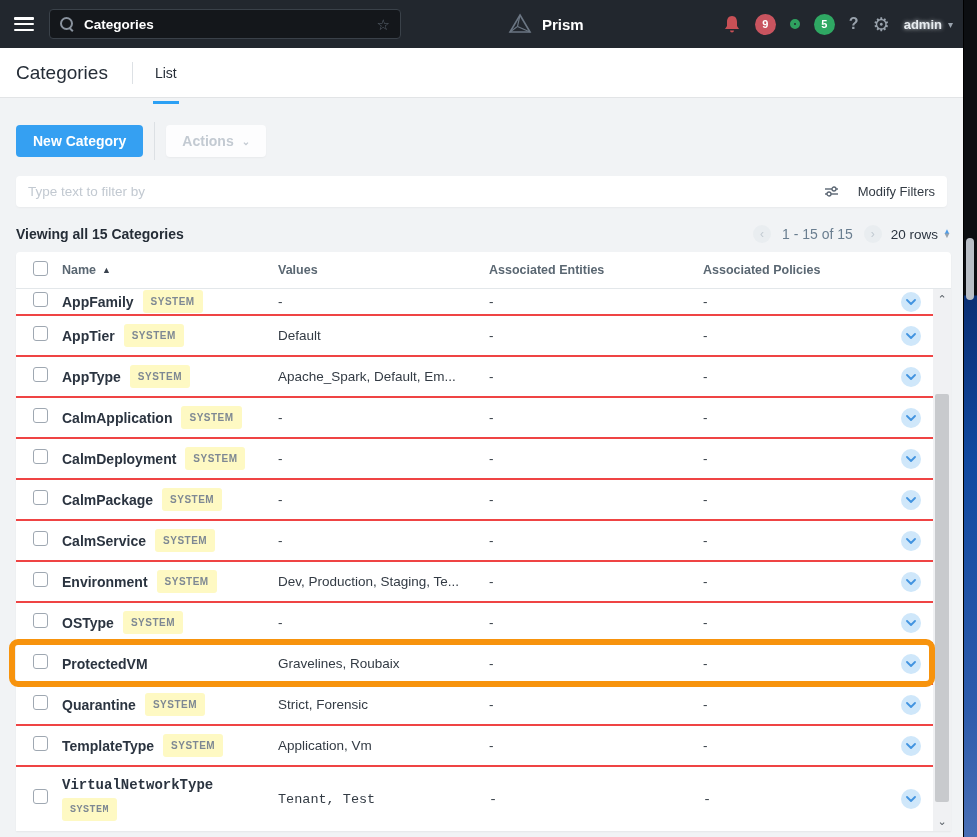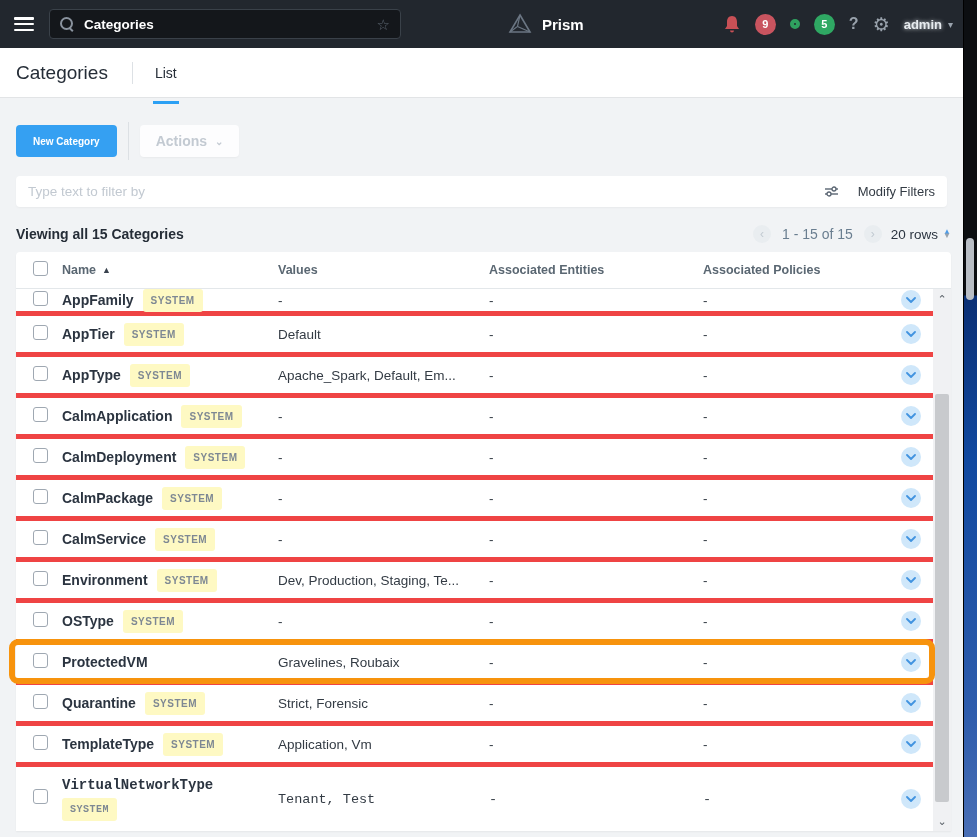--- a/index.html
+++ b/index.html
@@ -38,21 +38,21 @@
 
   
   .subheader { height:49px; background:#FFFFFF; display:flex; align-items:center; position:relative; box-shadow:0 1px 0 rgba(0,0,0,.06); }
   .page-title { font-size:19px; color:#252D37; margin-left:16px; }
   .title-divider { width:1px; height:22px; background:#DDE1E5; margin:0 22px 0 24px; }
   .tab { font-size:14px; color:#252D37; position:relative; height:62px; display:flex; align-items:center; cursor:pointer; }
   .tab .tab-underline { position:absolute; bottom:0; left:-2px; right:-2px; height:3px; background:#2CA0F4; }
 
   
   .toolbar { display:flex; align-items:center; margin:28px 0 0 16px; height:32px; }
-  .btn-primary { background:#35A0F2; color:#fff; font-size:10px; font-weight:bold; border:none; border-radius:4px; height:32px; padding:0 17px; cursor:pointer; }
+  .btn-primary { background:#35A0F2; color:#fff; font-size:14px; font-weight:bold; border:none; border-radius:4px; height:32px; padding:0 17px; cursor:pointer; }
   .toolbar-divider { width:1px; height:38px; background:#DCE0E4; margin:0 11px; }
   .btn-actions { background:#FDFDFE; color:#C3CAD2; font-size:14px; font-weight:bold; border:none; border-radius:4px; height:32px; padding:0 16px; display:flex; align-items:center; gap:8px; box-shadow:0 1px 2px rgba(0,0,0,.04); }
   .btn-actions .caret { font-size:10px; color:#C3CAD2; }
 
   
   .filter-bar { margin:19px 16px 0 16px; width:931px; height:31px; background:#FFFFFF; border-radius:4px; display:flex; align-items:center; padding:0 12px; box-shadow:0 1px 2px rgba(0,0,0,.04); }
   .filter-input { flex:1; border:none; outline:none; font-size:13.5px; font-family:"Liberation Sans",sans-serif; color:#333B44; background:transparent; }
   .filter-input::placeholder { color:#C2C9D1; }
   .modify-filters { display:flex; align-items:center; gap:20px; font-size:13px; color:#333B44; cursor:pointer; }
 
@@ -74,21 +74,21 @@
   .col-name { width:216px; flex:0 0 auto; display:flex; align-items:center; }
   .col-values { width:211px; flex:0 0 auto; }
   .col-entities { width:214px; flex:0 0 auto; }
   .col-policies { flex:1; }
   .col-action { width:44px; flex:0 0 auto; display:flex; justify-content:center; }
   .th { font-size:12.5px; font-weight:bold; color:#5A6772; }
   .sort-caret { font-size:9px; color:#39424E; margin-left:6px; }
   .checkbox { display:inline-block; width:15px; height:15px; border:1px solid #9FA8B2; border-radius:3px; background:#fff; cursor:pointer; }
 
   .tbody { margin-right:18px; }
-  .trow { height:41px; display:flex; align-items:center; border-bottom:5px solid #ef4444; position:relative; background:#fff; }
+  .trow { height:41px; display:flex; align-items:center; border-bottom:2px solid #ef4444; position:relative; background:#fff; }
   .trow:first-child { height:27px; }
   .trow:last-child { height:64px; border-bottom:none;font-family:Liberation Mono, monospace; }
   .row-name { font-size:14px; font-weight:bold; color:#2B3440; }
   .sys-badge { margin-left:9px; background:#fef9c3; color:#7E8893; font-size:10px; font-weight:bold; letter-spacing:.5px; padding:6px 8px; border-radius:3px; }
   .trow:last-child .col-name { flex-direction:column; align-items:flex-start; justify-content:center; gap:5px; }
   .trow:last-child .sys-badge { margin-left:0; }
   .cell-text { font-size:13.5px; color:#333B44; }
   .chevron-btn { width:20px; height:20px; border-radius:50%; background:#CFE7FA; display:flex; align-items:center; justify-content:center; cursor:pointer; }
   .hl-ring { position:absolute; left:-7px; right:-2px; top:-5px; bottom:-4px; border:6px solid #F7930D; border-radius:9px; pointer-events:none; z-index:6; }
 

